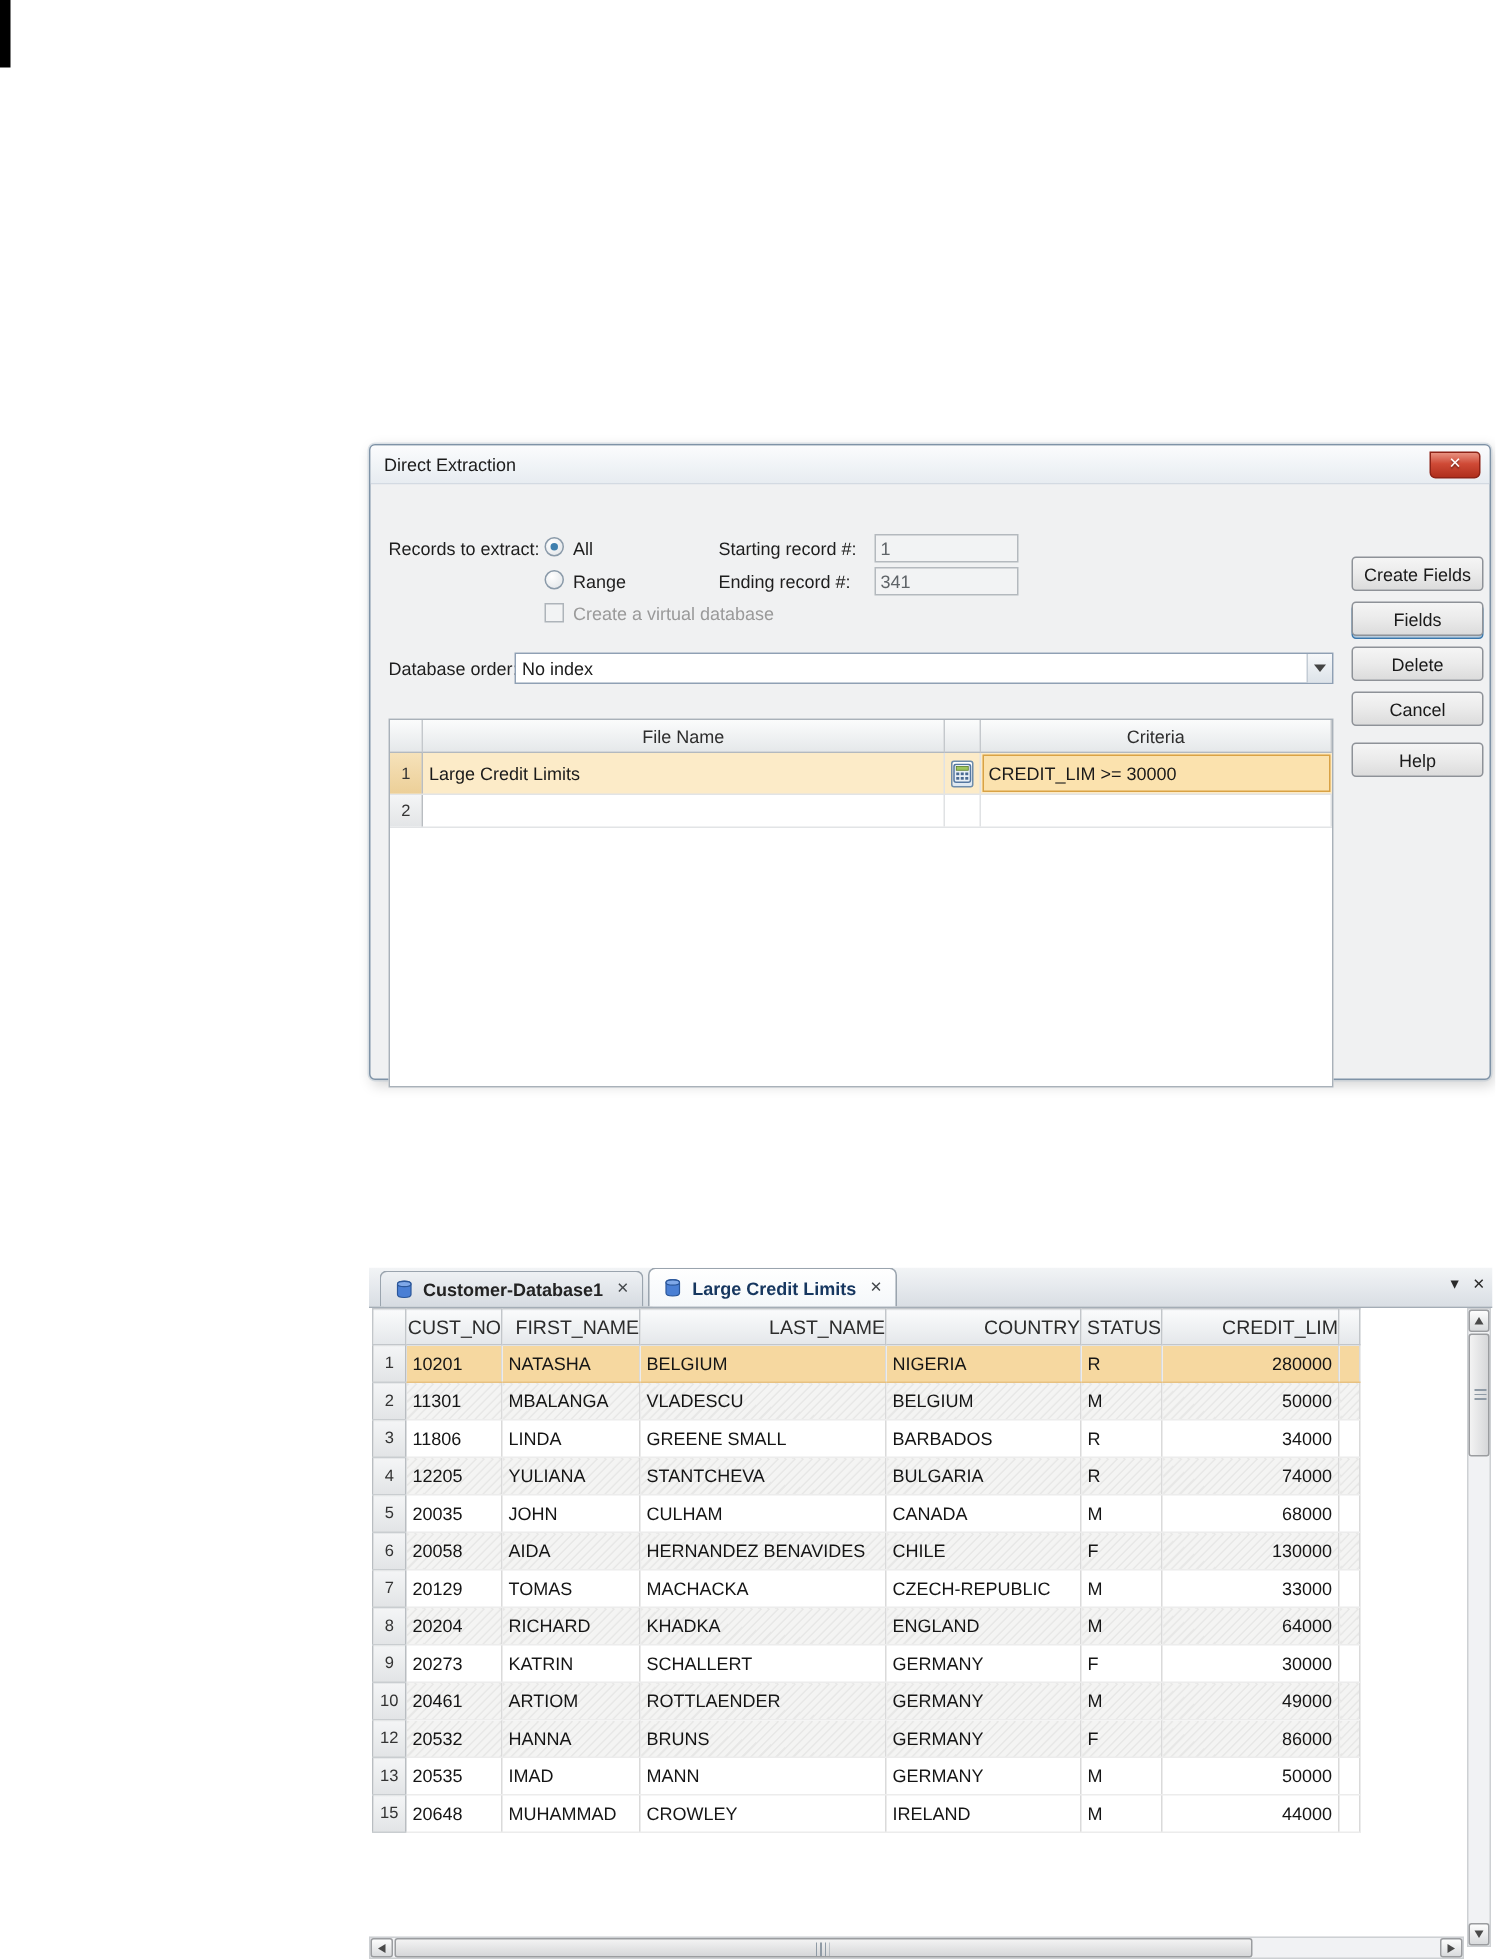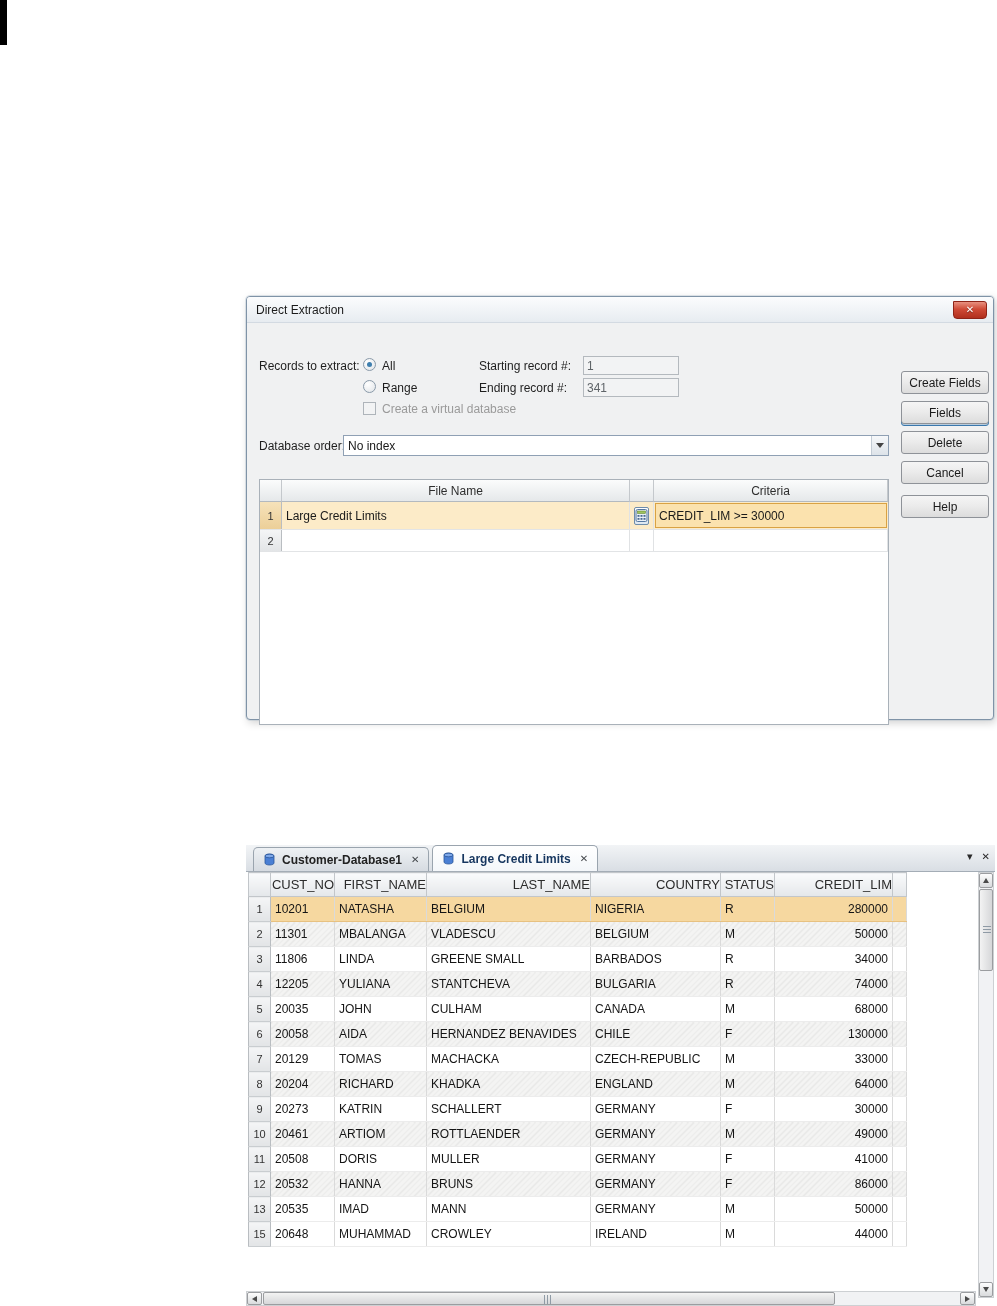--- a/index.html
+++ b/index.html
@@ -350,30 +350,20 @@
           <tr class="alt">
             <td class="rownum">10</td>
             <td class="c0">20461</td>
             <td class="c1">ARTIOM</td>
             <td class="c2">ROTTLAENDER</td>
             <td class="c3">GERMANY</td>
             <td class="c4">M</td>
             <td class="c5">49000</td>
             <td class="csl"></td>
           </tr>
-          <tr>
-            <td class="rownum">11</td>
-            <td class="c0">20508</td>
-            <td class="c1">DORIS</td>
-            <td class="c2">MULLER</td>
-            <td class="c3">GERMANY</td>
-            <td class="c4">F</td>
-            <td class="c5">41000</td>
-            <td class="csl"></td>
-          </tr>
           <tr class="alt">
             <td class="rownum">12</td>
             <td class="c0">20532</td>
             <td class="c1">HANNA</td>
             <td class="c2">BRUNS</td>
             <td class="c3">GERMANY</td>
             <td class="c4">F</td>
             <td class="c5">86000</td>
             <td class="csl"></td>
           </tr>

